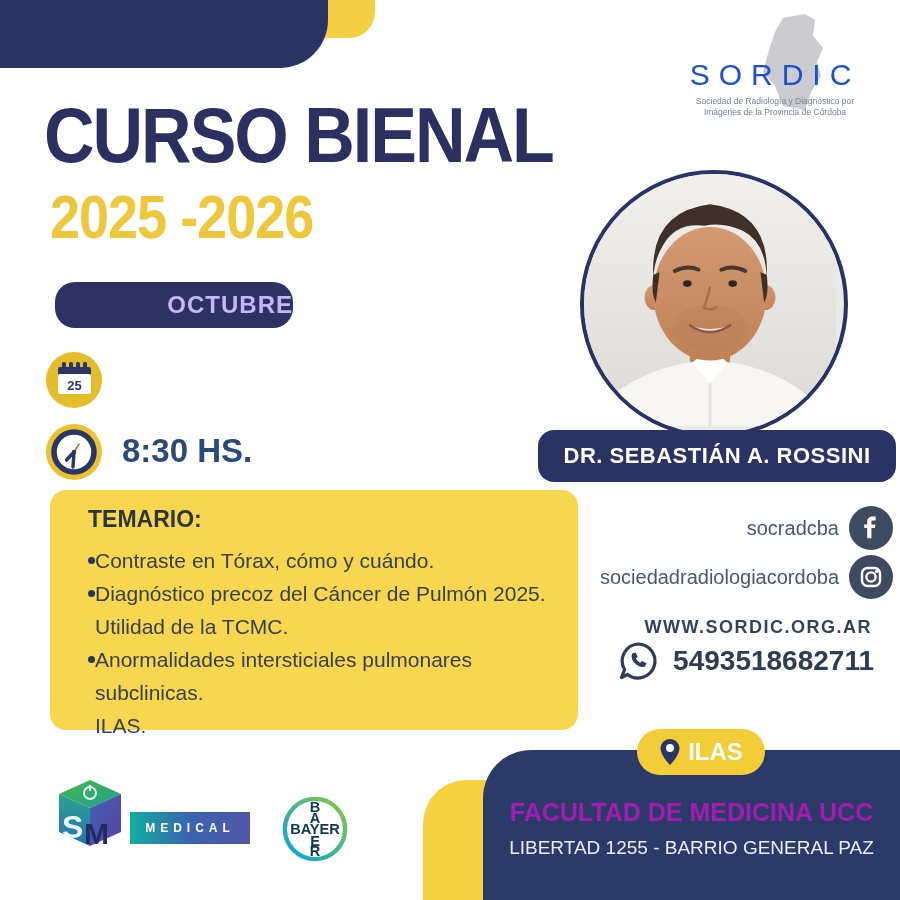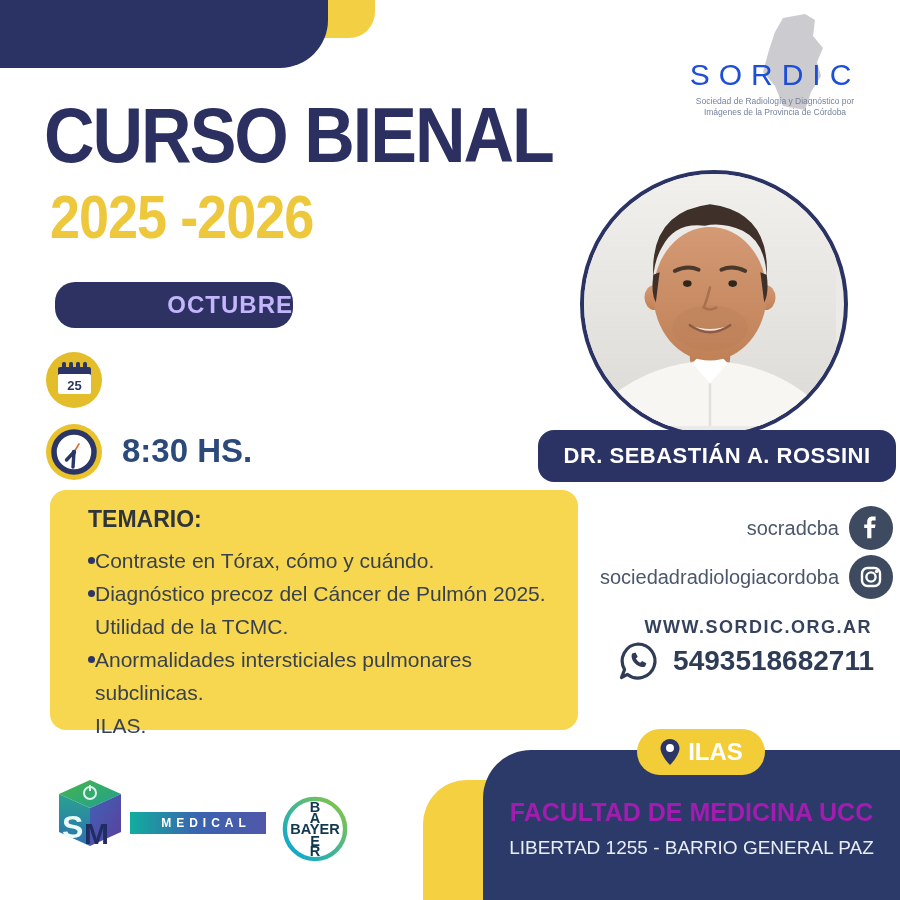--- a/index.html
+++ b/index.html
@@ -50,23 +50,23 @@
   .fb-row{top:506px;} .ig-row{top:555px;}
   .soc-handle{color:#4b586c;font-size:20px;}
   .soc-circle{width:44px;height:44px;border-radius:50%;background:#3d4a5f;display:flex;
               align-items:center;justify-content:center;}
   .website{position:absolute;right:28px;top:617px;color:#36425c;font-size:18px;font-weight:700;
            letter-spacing:1.5px;z-index:2;}
   .wa-row{position:absolute;right:26px;top:638px;display:flex;align-items:center;gap:12px;z-index:2;}
   .wa-num{color:#2e3c55;font-size:28px;font-weight:700;letter-spacing:0;}
   
   .sm-cube{position:absolute;left:55px;top:778px;z-index:2;}
-  .sm-bar{position:absolute;left:130px;top:812px;width:120px;height:22px;z-index:2;
+  .sm-bar{position:absolute;left:130px;top:812px;width:120px;height:32px;z-index:2;
           background:linear-gradient(90deg,#12ad9e,#3a63b0,#5157a8);display:flex;align-items:center;
-          justify-content:center;color:#ffffff;font-size:12px;font-weight:700;letter-spacing:5px;padding-left:16px;}
+          justify-content:center;color:#ffffff;font-size:12px;font-weight:700;letter-spacing:5px;}
   .bayer{position:absolute;left:281px;top:795px;z-index:2;}
   
   .shape-yellow-br{position:absolute;left:423px;top:780px;width:200px;height:120px;background:#f5d041;
                    border-radius:44px 0 0 0;z-index:1;}
   .sede-box{position:absolute;left:483px;top:750px;width:417px;height:150px;background:#2b3a69;
             border-radius:48px 0 0 0;z-index:2;}
   .sede-pill{position:absolute;left:637px;top:729px;width:128px;height:46px;background:#f3cd37;
              border-radius:23px;display:flex;align-items:center;justify-content:center;gap:7px;
              z-index:6;color:#ffffff;font-size:24px;font-weight:700;}
   .venue{position:absolute;left:483px;top:798px;width:417px;text-align:center;color:#a21caf;

